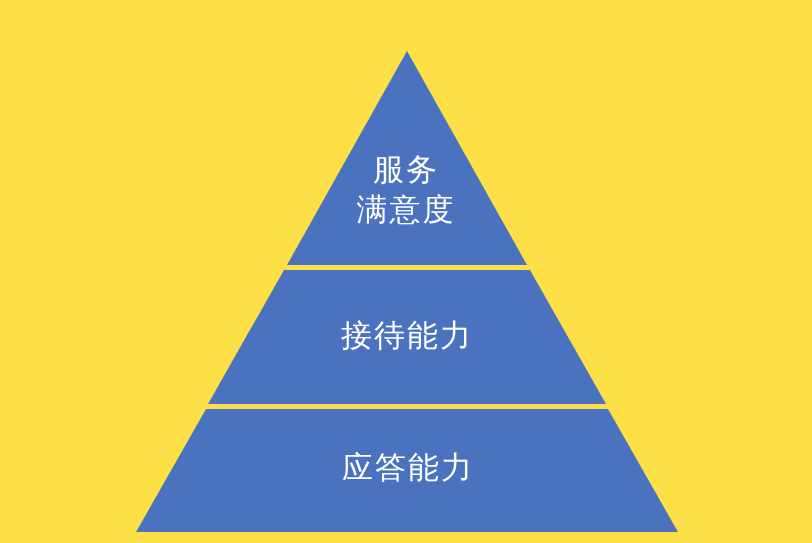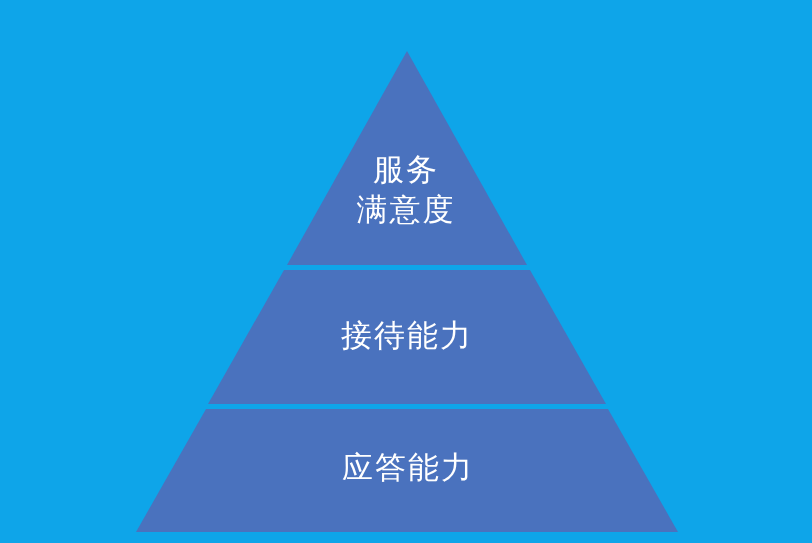--- a/index.html
+++ b/index.html
@@ -4,21 +4,21 @@
 <style>
   html, body {
     margin: 0;
     padding: 0;
     background: #ffffff;
   }
   .stage {
     position: relative;
     width: 812px;
     height: 543px;
-    background: #0ea5e9;
+    background: #fde047;
     overflow: hidden;
     font-family: "Liberation Sans", sans-serif;
   }
   svg.pyramid {
     display: block;
     width: 812px;
     height: 543px;
   }
   svg.pyramid text {
     font-family: "Liberation Sans", sans-serif;

